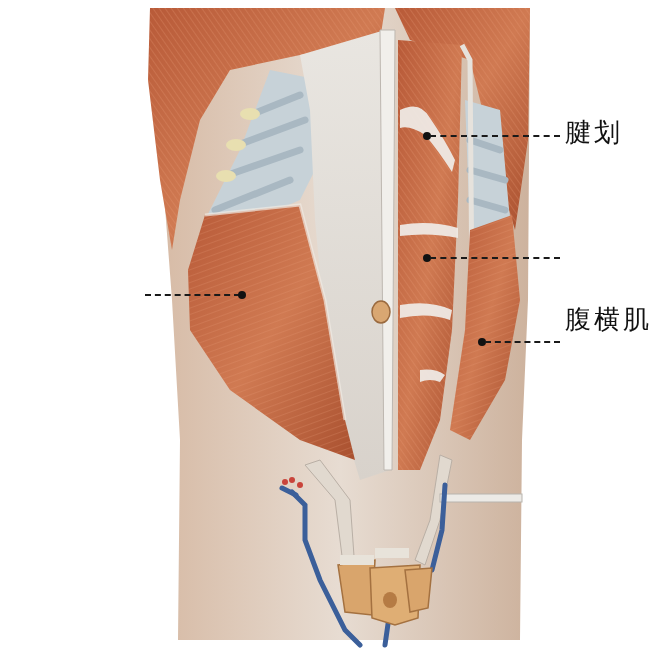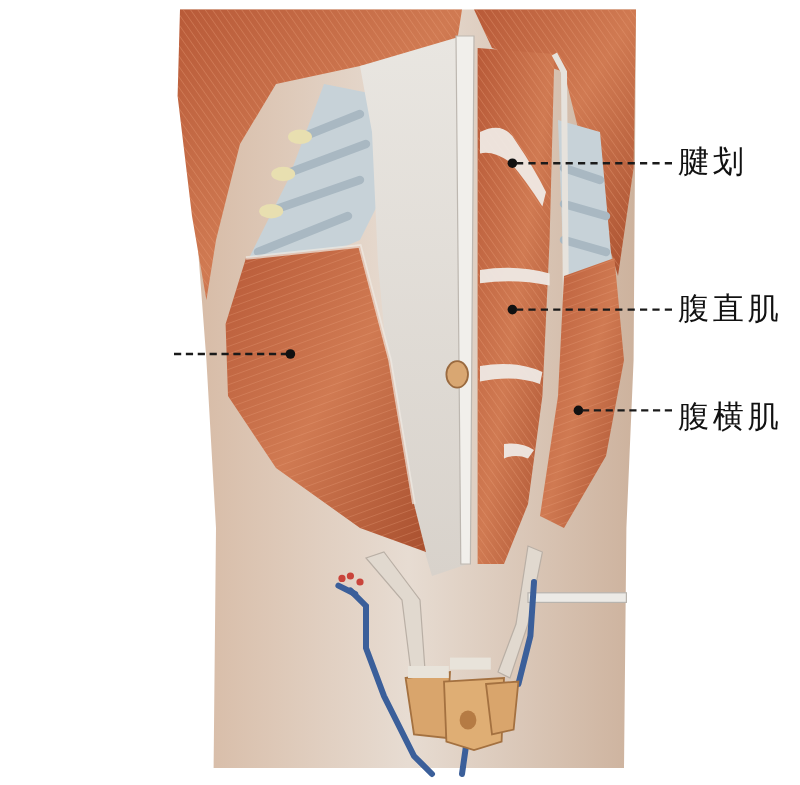--- a/index.html
+++ b/index.html
@@ -1,21 +1,21 @@
 <!DOCTYPE html>
 <html><head>
 <meta charset="utf-8">
 <style>
   html, body { margin: 0; padding: 0; background: #ffffff; }
   body { width: 667px; height: 654px; position: relative; overflow: hidden;
          font-family: "DejaVu Serif", "Liberation Serif", serif; }
   #stage { position: absolute; left: 0; top: 0; width: 667px; height: 654px; }
   svg.art { position: absolute; left: 0; top: 0; }
   .label { position: absolute; font-size: 26px; color: #111; letter-spacing: 3px;
-           white-space: nowrap; line-height: 1; font-family: Liberation Sans, sans-serif; font-weight: 500; }
+           white-space: nowrap; line-height: 1; font-family: Liberation Mono, monospace; font-weight: 500; }
   .leader { position: absolute; height: 0; border-top: 2.5px dashed #1a1a1a; }
   .dot { position: absolute; width: 8px; height: 8px; border-radius: 50%; background: #111; }
 </style>
 </head>
 <body>
 
 <div id="stage">
   <svg class="art" width="667" height="654" viewBox="0 0 667 654">
     <defs>
       <linearGradient id="musc" x1="0" y1="0" x2="1" y2="1">
@@ -114,21 +114,20 @@
     <rect x="340" y="555" width="34" height="10" fill="#e8e3da"></rect>
     <rect x="375" y="548" width="34" height="10" fill="#e8e3da"></rect>
   </svg>
 
   <div class="dot" style="left:423px; top:132px;"></div>
   <div class="leader" style="left:430px; top:135px; width:130px;"></div>
   <div class="label" style="left:565px; top:121px;">腱划</div>
 
   <div class="dot" style="left:423px; top:254px;"></div>
   <div class="leader" style="left:430px; top:257px; width:130px;"></div>
-  <div class="label" style="left:565px; top:244px;">腹直肌</div>
 
   <div class="leader" style="left:145px; top:294px; width:95px;"></div>
   <div class="dot" style="left:238px; top:291px;"></div>
 
   <div class="dot" style="left:478px; top:338px;"></div>
   <div class="leader" style="left:485px; top:341px; width:75px;"></div>
-  <div class="label" style="left:565px; top:334px;">腹横肌</div>
+  <div class="label" style="left:565px; top:308px;">腹横肌</div>
 </div>
 
 </body></html>

